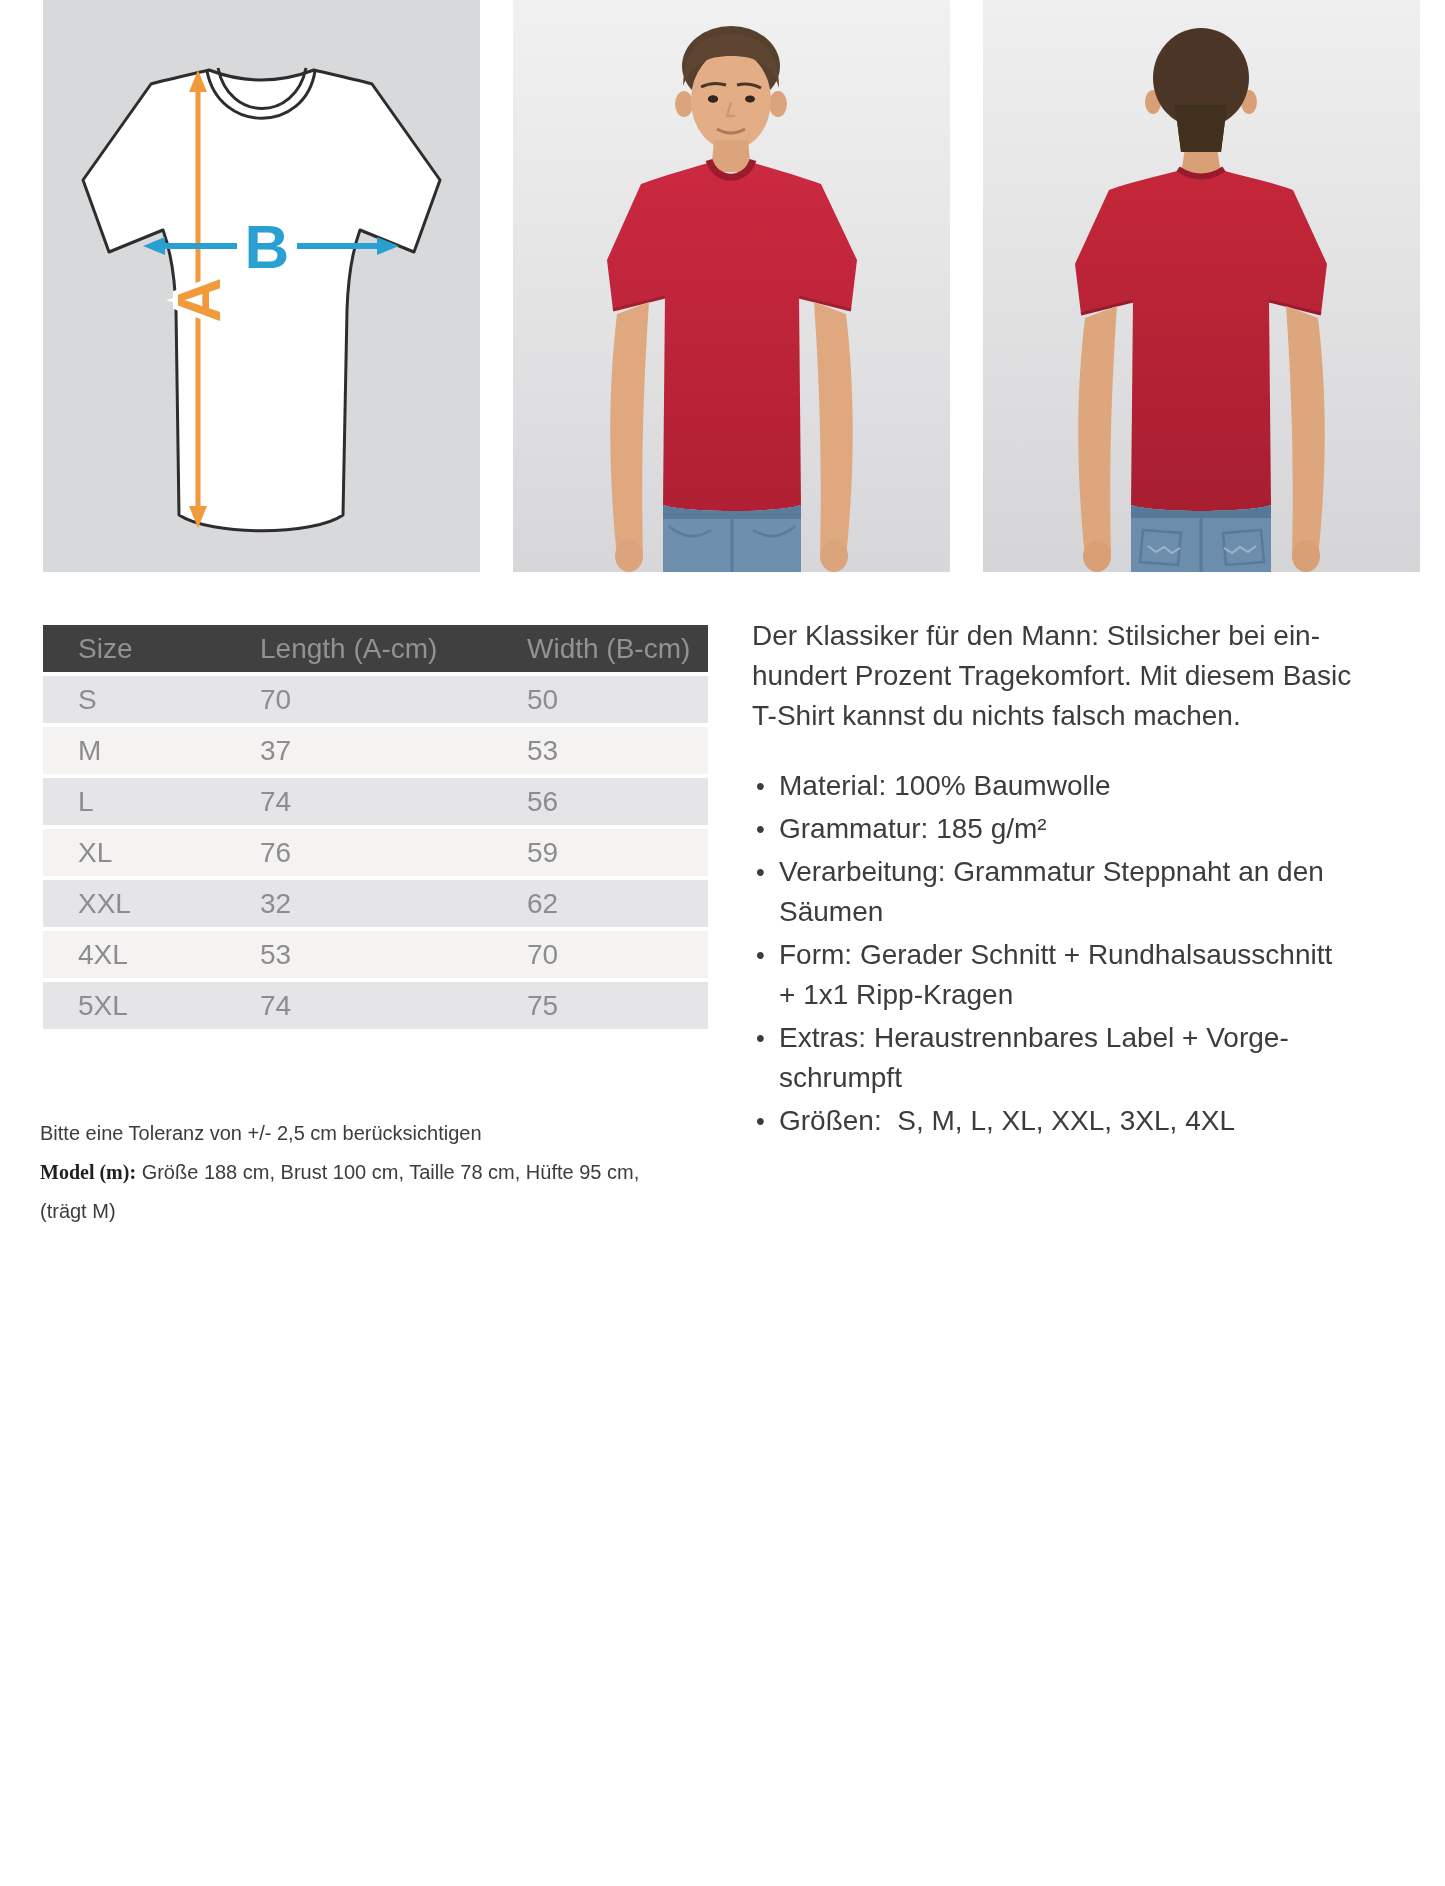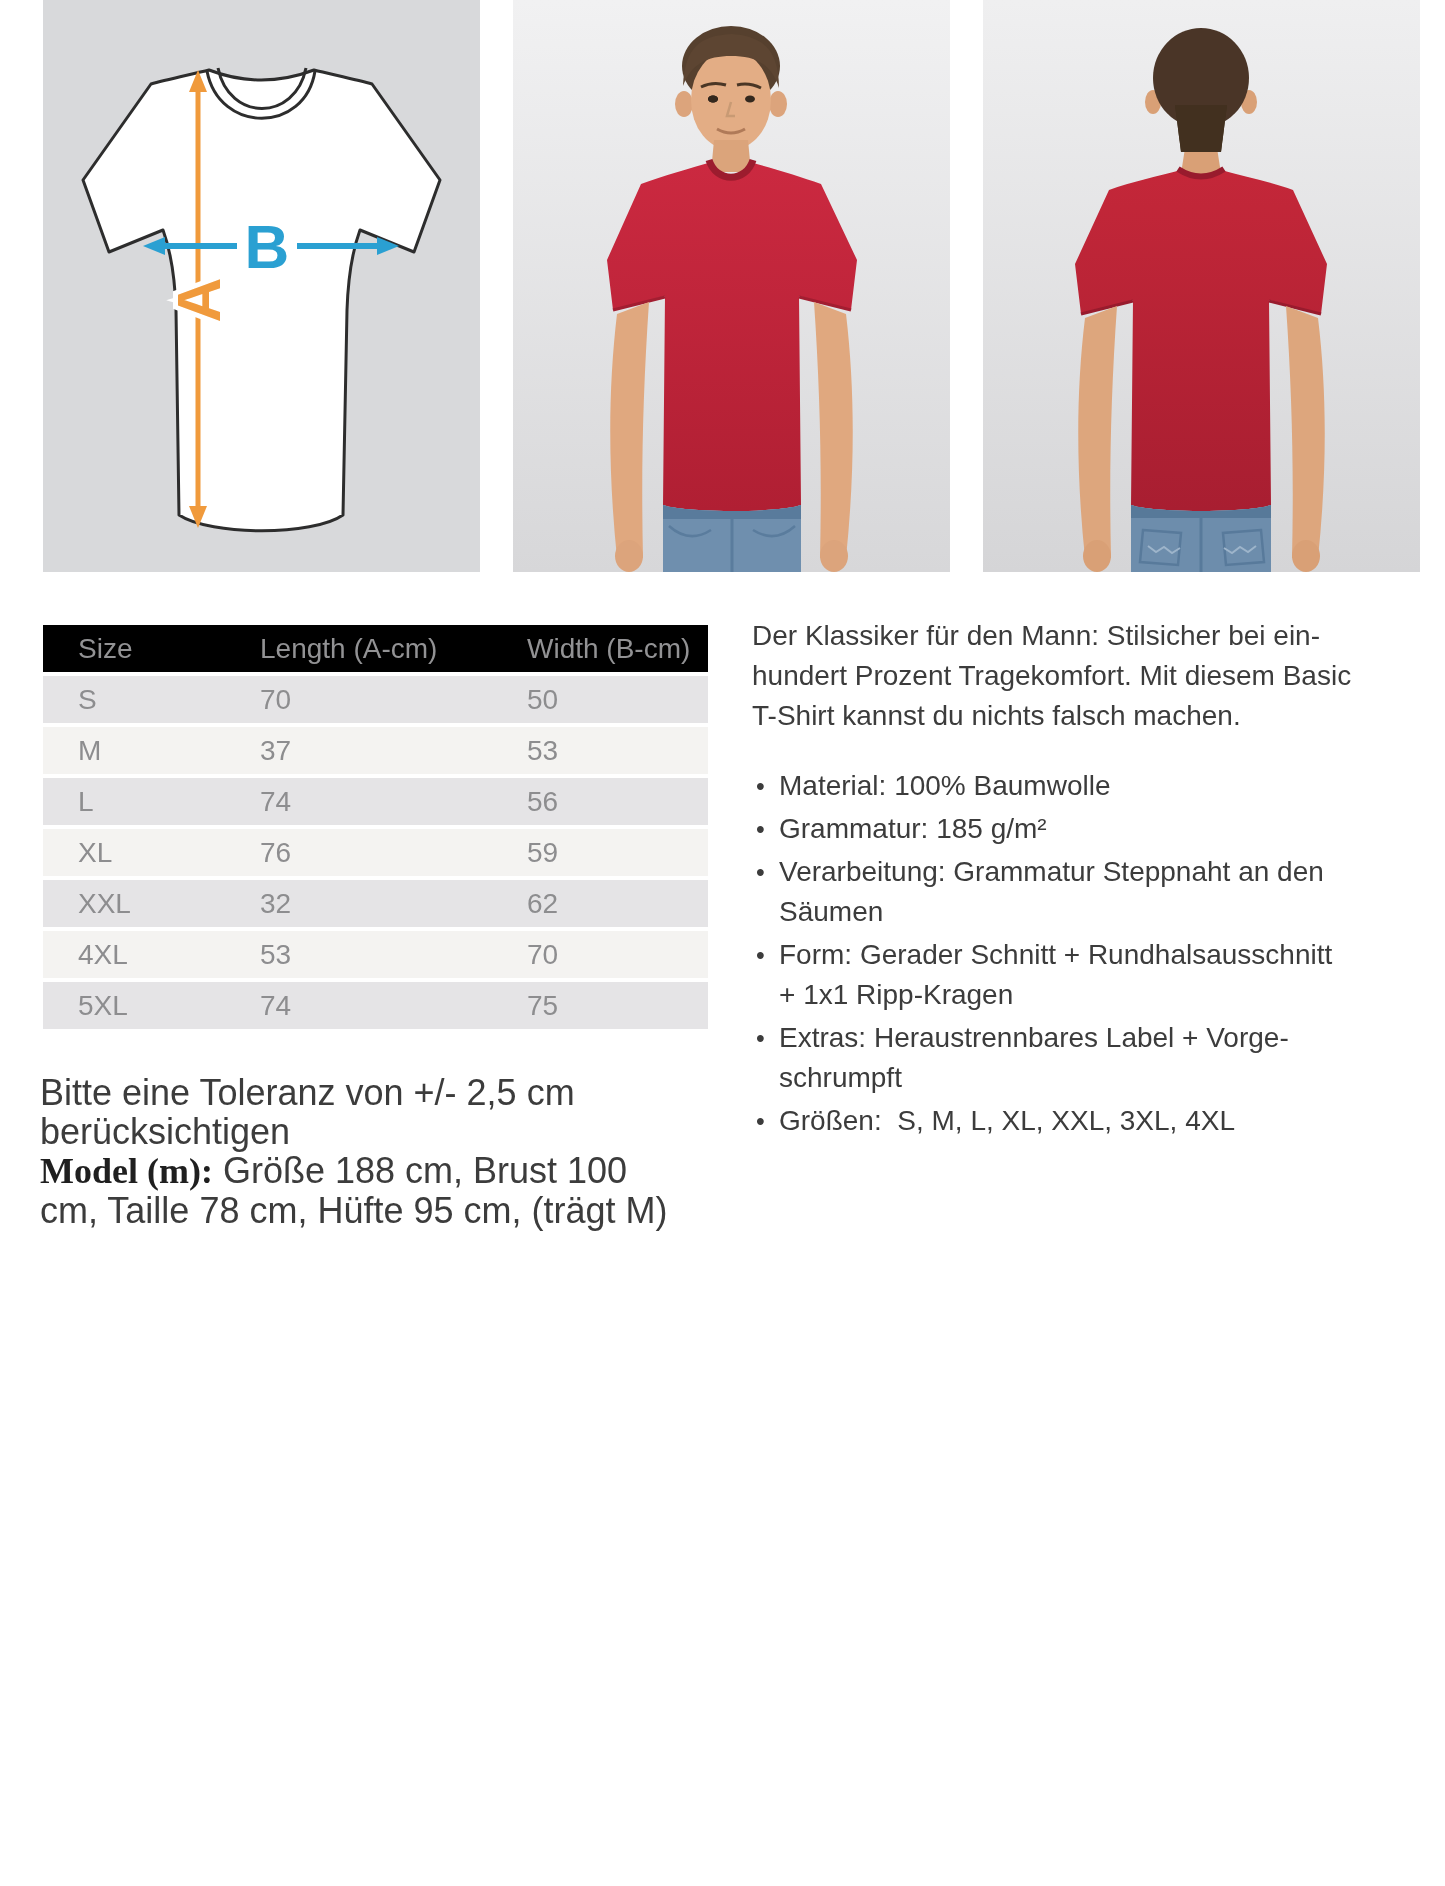--- a/index.html
+++ b/index.html
@@ -19,28 +19,28 @@
     position:absolute;left:43px;top:621px;width:665px;
     border-collapse:separate;border-spacing:0 4px;
     font-size:28px;color:#8d8d8f;table-layout:fixed;
   }
   .size-table th,.size-table td{
     height:47px;padding:0;font-weight:400;text-align:left;
     white-space:nowrap;overflow:hidden;
   }
   .size-table th{color:#929294;}
   .size-table th:first-child,.size-table td:first-child{padding-left:35px;}
-  .size-table thead tr{background:#000000;}
+  .size-table thead tr{background:#404040;}
   .size-table tbody tr:nth-child(odd){background:#e5e4e6;}
   .size-table tbody tr:nth-child(even){background:#f4f3f1;}
 
   
   .tolerance{
-    position:absolute;left:40px;top:1073px;width:628px;
-    font-size:36px;line-height:39px;color:#3c3c3c;
+    position:absolute;left:40px;top:1114px;width:628px;
+    font-size:20px;line-height:39px;color:#3c3c3c;
   }
   .tolerance p{margin:0;}
   .tolerance strong{color:#1f1f1f;font-weight:700;font-family:Liberation Serif, serif;}
 
   
   .description{
     position:absolute;left:752px;top:616px;width:600px;
     font-size:28px;line-height:40px;color:#3c3c3c;hyphens:manual;
   }
   .description p{margin:0;}

